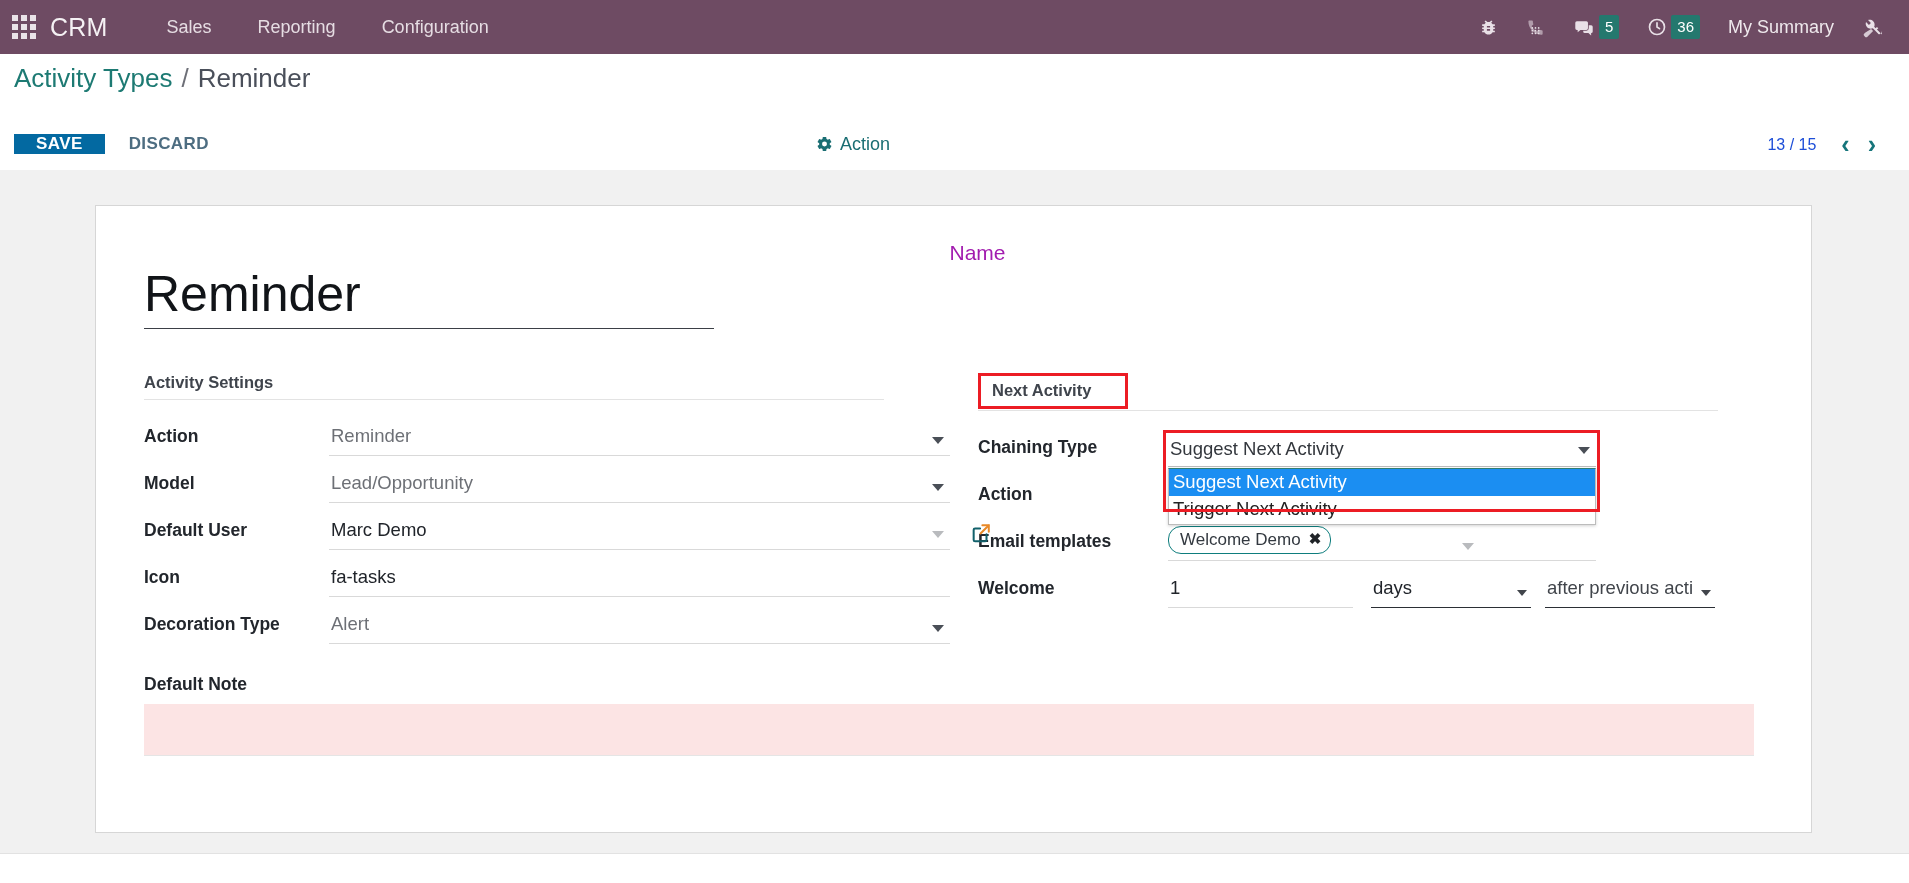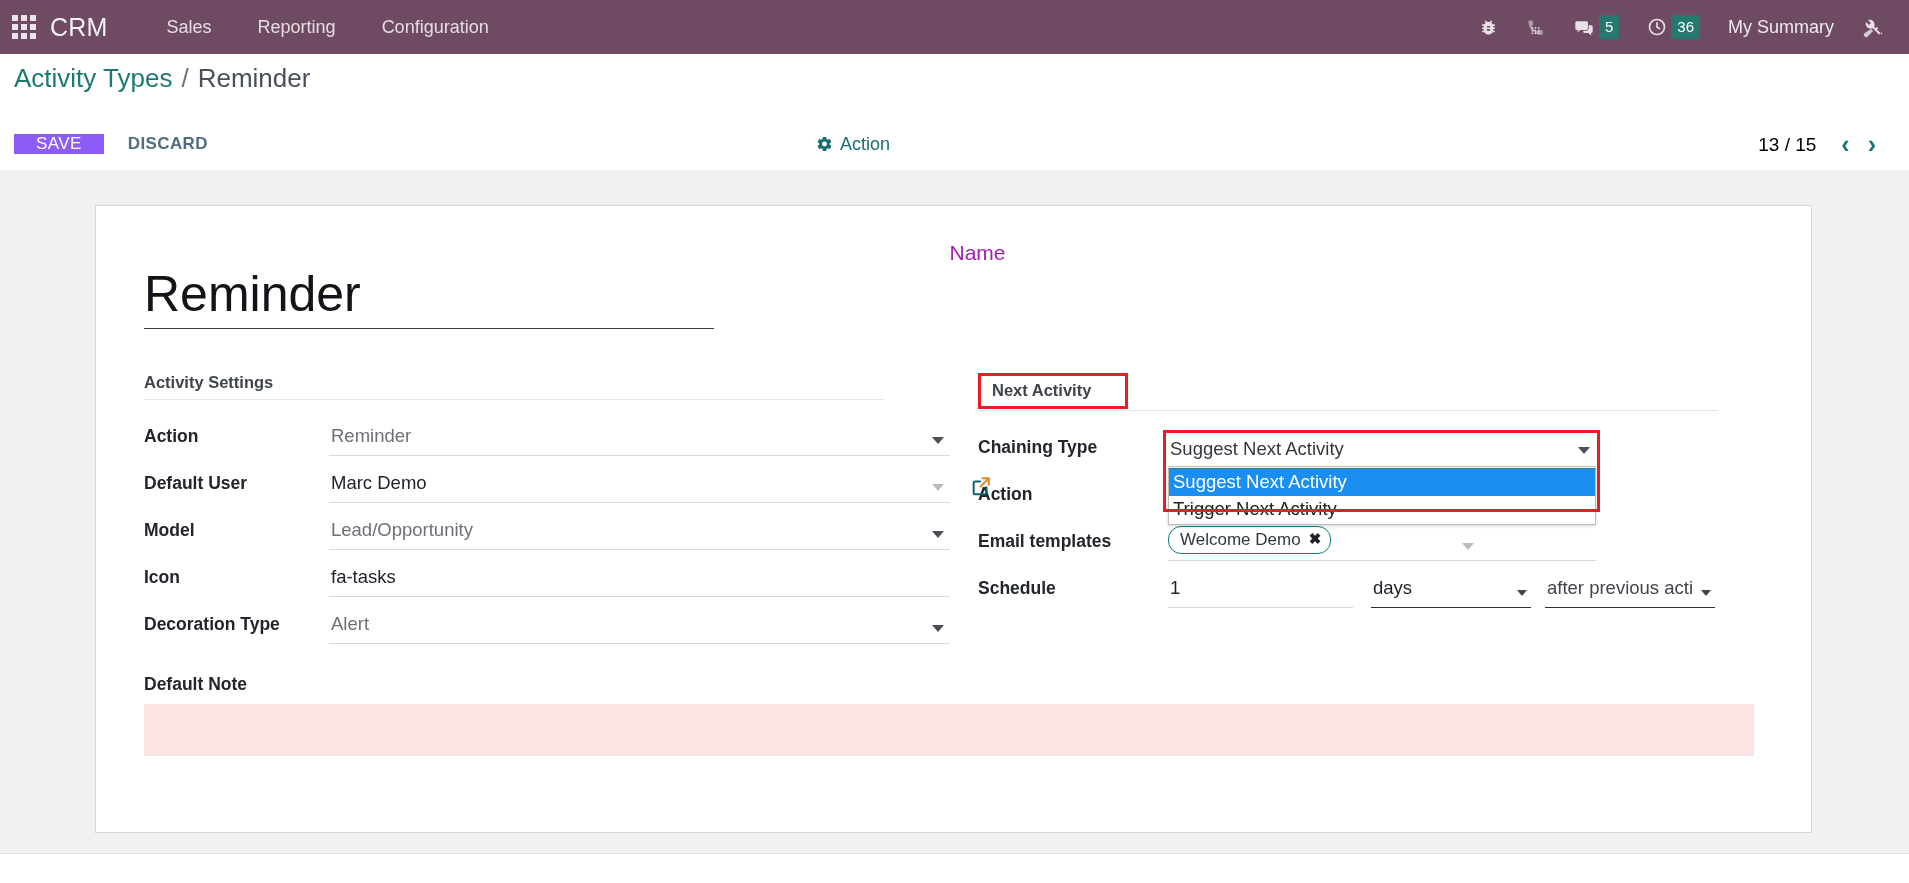--- a/index.html
+++ b/index.html
@@ -98,40 +98,40 @@
   .bc-sep { font-size: 26px; color: #6d6f77; margin: 0 9px; }
   .bc-current { font-size: 26px; color: #4a4f5a; }
 
   
   .actionbar {
     position: absolute; top: 118px; left: 0; width: 1909px; height: 52px;
     background: #fff; display: flex; align-items: center;
   }
   .btn-save {
     margin-left: 14px;
-    background: #8b5cf6; color: #ffffff;
-    font-size: 17px; font-weight: 400; letter-spacing: .4px;
+    background: #0369a1; color: #ffffff;
+    font-size: 17px; font-weight: 700; letter-spacing: .4px;
     border: none; padding: 0 22px; cursor: pointer;
   }
   .btn-discard {
     background: none; border: none; color: #4d6d81;
     font-size: 17px; font-weight: 700; letter-spacing: .4px;
     margin-left: 18px; cursor: pointer;
   }
   .action-cog {
     position: absolute; left: 816px; top: 50%; transform: translateY(-50%);
     display: flex; align-items: center; color: #1a6e73;
     font-size: 18px; cursor: pointer;
   }
   .action-cog .cog-ico { margin-right: 7px; display: flex; }
   .pager {
     position: absolute; right: 24px; top: 50%; transform: translateY(-50%);
     display: flex; align-items: center;
   }
-  .pager-count { font-size: 19px; color: #000000; margin-right: 16px; }
+  .pager-count { font-size: 16px; color: #1d4ed8; margin-right: 16px; }
   .pager-btn {
     color: #16757b; font-size: 25px; padding: 0 9px; cursor: pointer;
     line-height: 1; font-weight: 700; user-select: none;
   }
 
   
   .sheet-bg {
     position: absolute; top: 170px; left: 0; width: 1909px; height: 683px;
     background: #f1f1f1;
   }
@@ -398,39 +398,39 @@
 
           <div class="frow">
             <div class="flabel">Action</div>
             <div class="fctl">
               <input class="finput muted" readonly="" value="Reminder" style="">
               <span class="caret"></span>
             </div>
           </div>
 
           <div class="frow">
+            <div class="flabel">Model</div>
+            <div class="fctl">
+              <input class="finput muted" readonly="" value="Lead/Opportunity" style="">
+              <span class="caret"></span>
+            </div>
+          </div>
+
+          <div class="frow">
             <div class="flabel">Default User</div>
             <div class="fctl">
               <input class="finput" value="Marc Demo" style="">
               <span class="caret light"></span>
               <span class="ext-link">
                 <svg width="22" height="22" viewBox="0 0 24 24" fill="none">
                   <path d="M13.5 3.5H20.5V10.5" stroke="#e98a28" stroke-width="2.2" stroke-linecap="round"></path>
                   <path d="M20 4L11.5 12.5" stroke="#e98a28" stroke-width="2.2" stroke-linecap="round"></path>
                   <path d="M18 13.5V19.5A1.5 1.5 0 0 1 16.5 21H5.5A1.5 1.5 0 0 1 4 19.5V8.5A1.5 1.5 0 0 1 5.5 7H11" stroke="#12616b" stroke-width="2.2" stroke-linecap="round"></path>
                 </svg>
               </span>
-            </div>
-          </div>
-
-          <div class="frow">
-            <div class="flabel">Model</div>
-            <div class="fctl">
-              <input class="finput muted" readonly="" value="Lead/Opportunity" style="">
-              <span class="caret"></span>
             </div>
           </div>
 
 
           <div class="frow">
             <div class="flabel">Icon</div>
             <div class="fctl">
               <input class="finput" value="fa-tasks" style="">
             </div>
           </div>
@@ -475,21 +475,21 @@
                 <span class="tag">
                   <span>Welcome Demo</span>
                   <span class="tag-x">✖</span>
                 </span>
                 <span class="caret light" style="right:122px;bottom:10px;"></span>
               </div>
             </div>
           </div>
 
           <div class="frow">
-            <div class="flabel">Schedule</div>
+            <div class="flabel">Welcome</div>
             <div class="fctl">
               <div class="sched">
                 <input class="sc-num" value="1" style="">
                 <div class="sc-unit">
                   <input class="sc-sel" readonly="" value="days" style="">
                   <span class="caret-sm"></span>
                 </div>
                 <div class="sc-after">
                   <input class="sc-sel" readonly="" value="after previous acti" style="">
                   <span class="caret-sm"></span>

